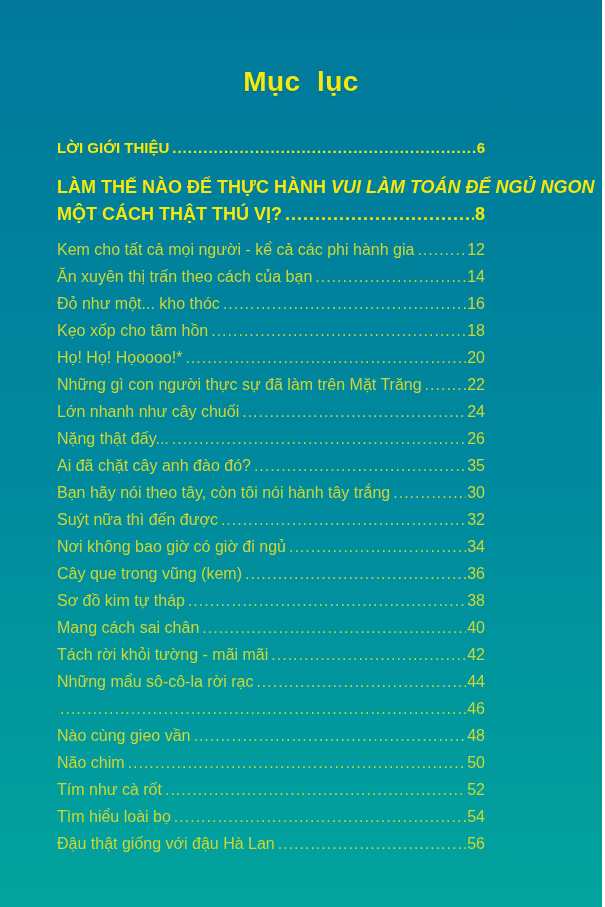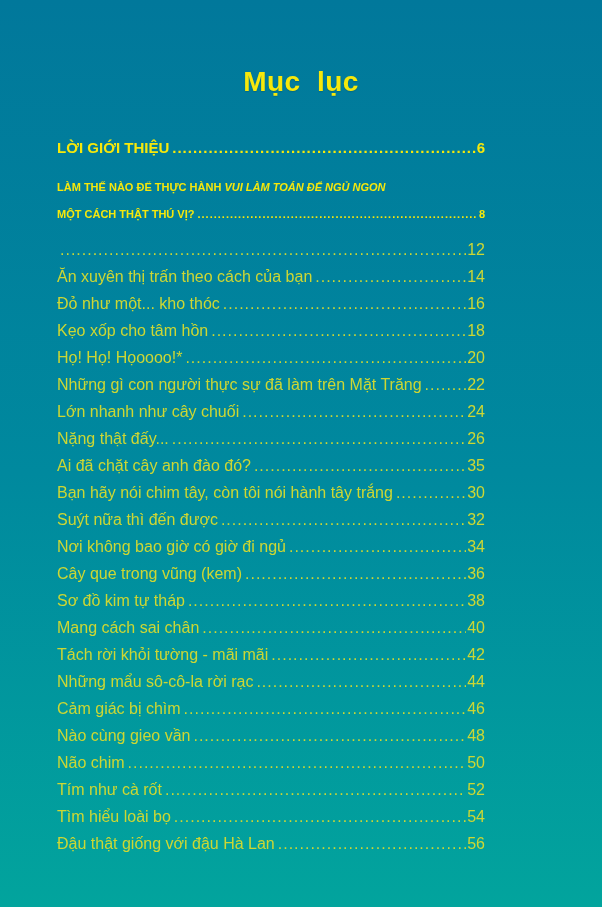--- a/index.html
+++ b/index.html
@@ -47,21 +47,21 @@
   .row .pageno{white-space:nowrap;}
   .heading-row{
     color:var(--yellow);
     font-weight:bold;
     font-size:15px;
     margin-bottom:13px;
   }
   .practice{
     color:var(--yellow);
     font-weight:bold;
-    font-size:11px;
+    font-size:18px;
     line-height:27px;
     margin-bottom:8px;
   }
   .practice .line1{white-space:nowrap;}
   .practice .line1 em{font-style:italic;}
   .entries .row{
     color:var(--lime);
     font-size:16px;
   }
 </style>
@@ -84,20 +84,21 @@
       <div class="line1"><span>LÀM THẾ NÀO ĐỂ THỰC HÀNH</span> <em>VUI LÀM TOÁN ĐỂ NGỦ NGON</em></div>
       <div class="row line2">
         <span class="label">MỘT CÁCH THẬT THÚ VỊ?</span>
         <span class="dots">........................................................................................................................................................................................................</span>
         <span class="pageno">8</span>
       </div>
     </div>
 
     <div class="entries">
   <div class="row">
+    <span class="label">Kem cho tất cả mọi người - kể cả các phi hành gia</span>
     <span class="dots">........................................................................................................................................................................................................</span>
     <span class="pageno">12</span>
   </div>
 
   <div class="row">
     <span class="label">Ăn xuyên thị trấn theo cách của bạn</span>
     <span class="dots">........................................................................................................................................................................................................</span>
     <span class="pageno">14</span>
   </div>
 
@@ -137,21 +138,21 @@
     <span class="pageno">26</span>
   </div>
 
   <div class="row">
     <span class="label">Ai đã chặt cây anh đào đó?</span>
     <span class="dots">........................................................................................................................................................................................................</span>
     <span class="pageno">35</span>
   </div>
 
   <div class="row">
-    <span class="label">Bạn hãy nói chim tây, còn tôi nói hành tây trắng</span>
+    <span class="label">Bạn hãy nói theo tây, còn tôi nói hành tây trắng</span>
     <span class="dots">........................................................................................................................................................................................................</span>
     <span class="pageno">30</span>
   </div>
 
   <div class="row">
     <span class="label">Suýt nữa thì đến được</span>
     <span class="dots">........................................................................................................................................................................................................</span>
     <span class="pageno">32</span>
   </div>
 
@@ -185,21 +186,20 @@
     <span class="pageno">42</span>
   </div>
 
   <div class="row">
     <span class="label">Những mẩu sô-cô-la rời rạc</span>
     <span class="dots">........................................................................................................................................................................................................</span>
     <span class="pageno">44</span>
   </div>
 
   <div class="row">
-    <span class="label">Cảm giác bị chìm</span>
     <span class="dots">........................................................................................................................................................................................................</span>
     <span class="pageno">46</span>
   </div>
 
   <div class="row">
     <span class="label">Nào cùng gieo vần</span>
     <span class="dots">........................................................................................................................................................................................................</span>
     <span class="pageno">48</span>
   </div>
 

